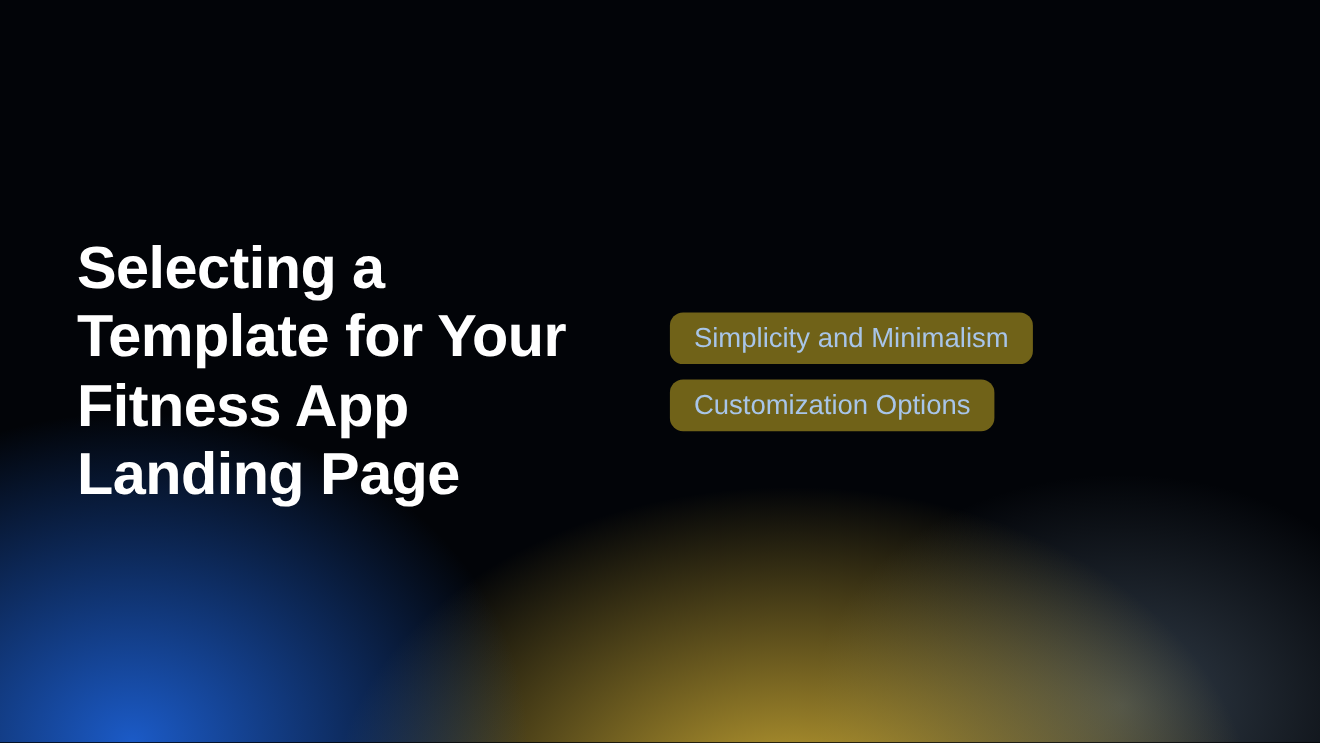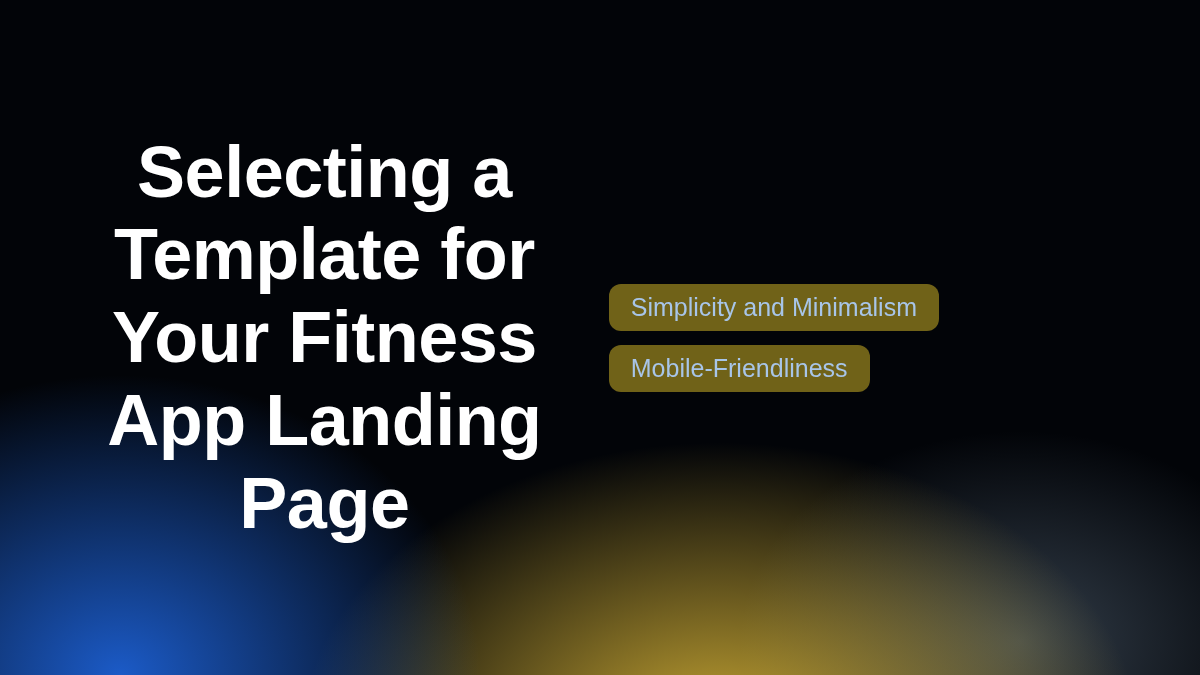--- a/index.html
+++ b/index.html
@@ -47,25 +47,24 @@
       flex: 0 0 52%;
       padding-left: 30px;
       display: flex;
       flex-direction: column;
       align-items: flex-start;
       gap: 14px;
     }
     
     .headline {
       color: #ffffff;
-      font-size: 72px;
+      font-size: 54px;
       font-weight: 700;
       line-height: 1.15;
       letter-spacing: -0.5px;
-      text-align: center;
     }
     
     .pill {
       background: rgba(150, 130, 30, 0.75);
       color: #a8c5e8;
       font-size: 25px;
       font-weight: 500;
       padding: 9px 22px;
       border-radius: 12px;
       display: inline-block;
@@ -76,15 +75,15 @@
 
 <div class="background"></div>
 
 <div class="content">
   <div class="left-column">
     <h1 class="headline">Selecting a Template for Your Fitness App Landing Page</h1>
   </div>
 
   <div class="right-column">
     <div class="pill">Simplicity and Minimalism</div>
-    <div class="pill">Mobile-Friendliness</div>
+    <div class="pill">Customization Options</div>
   </div>
 </div>
 
 </body></html>

